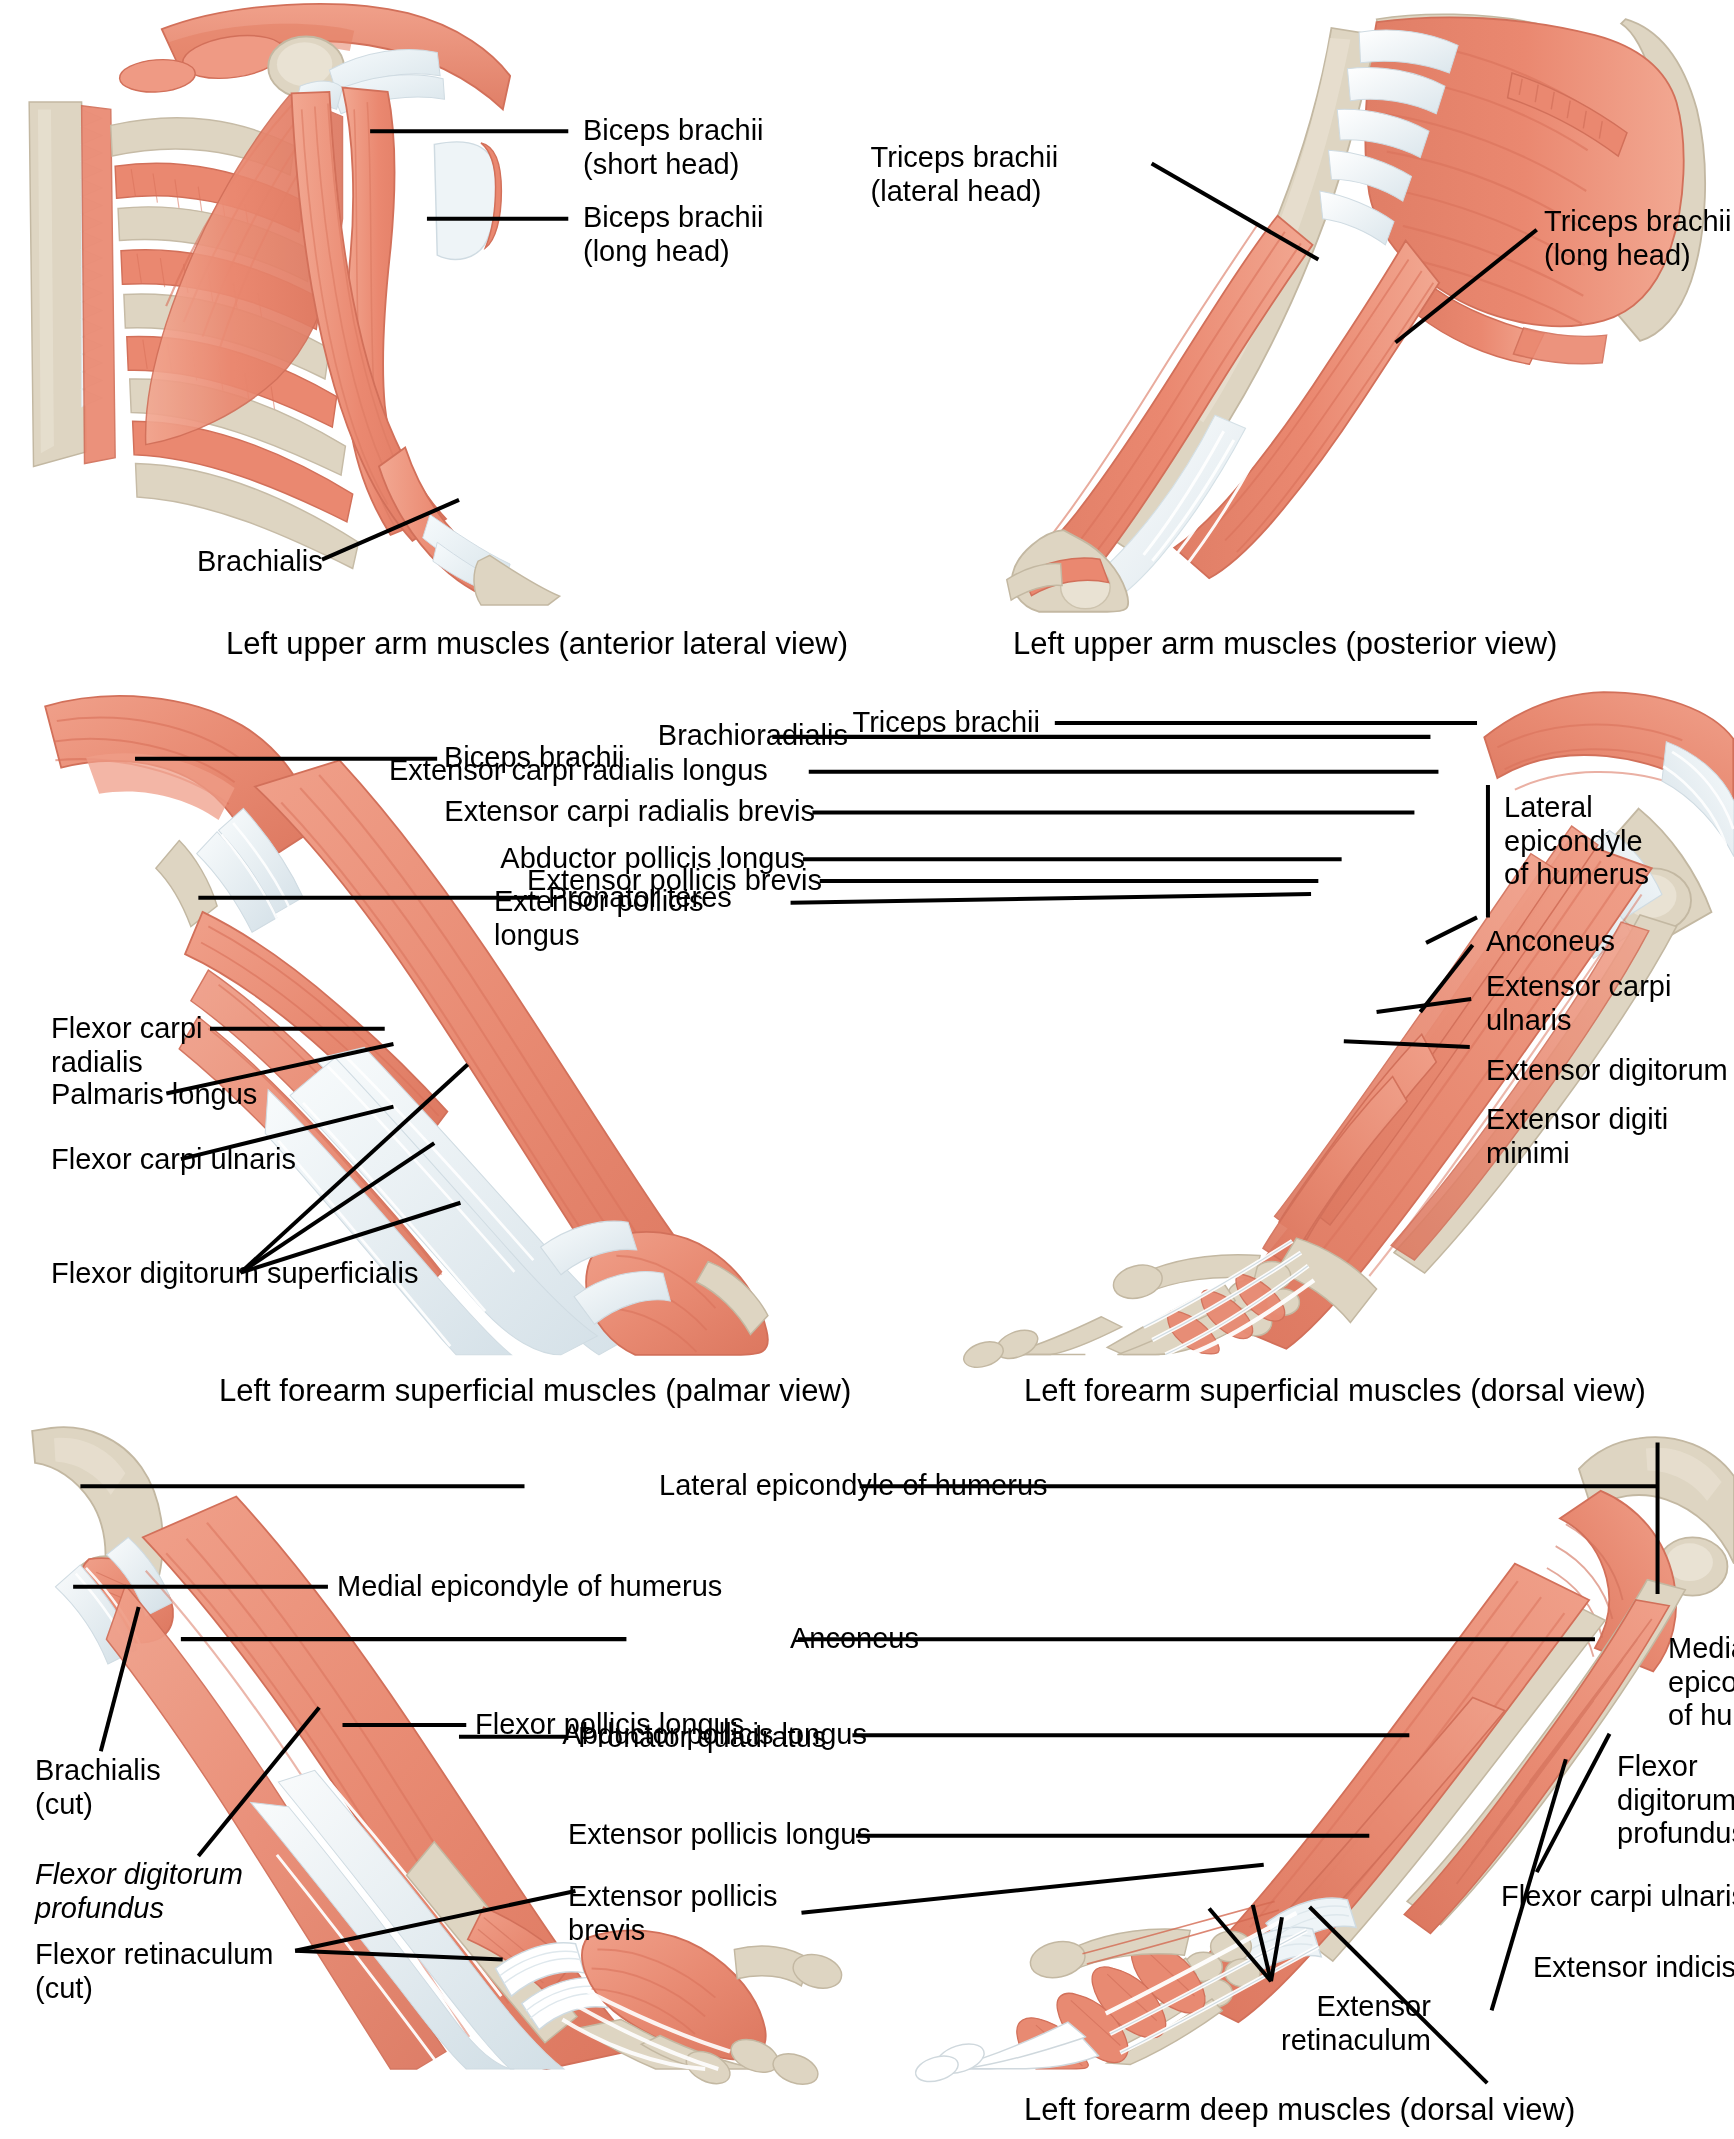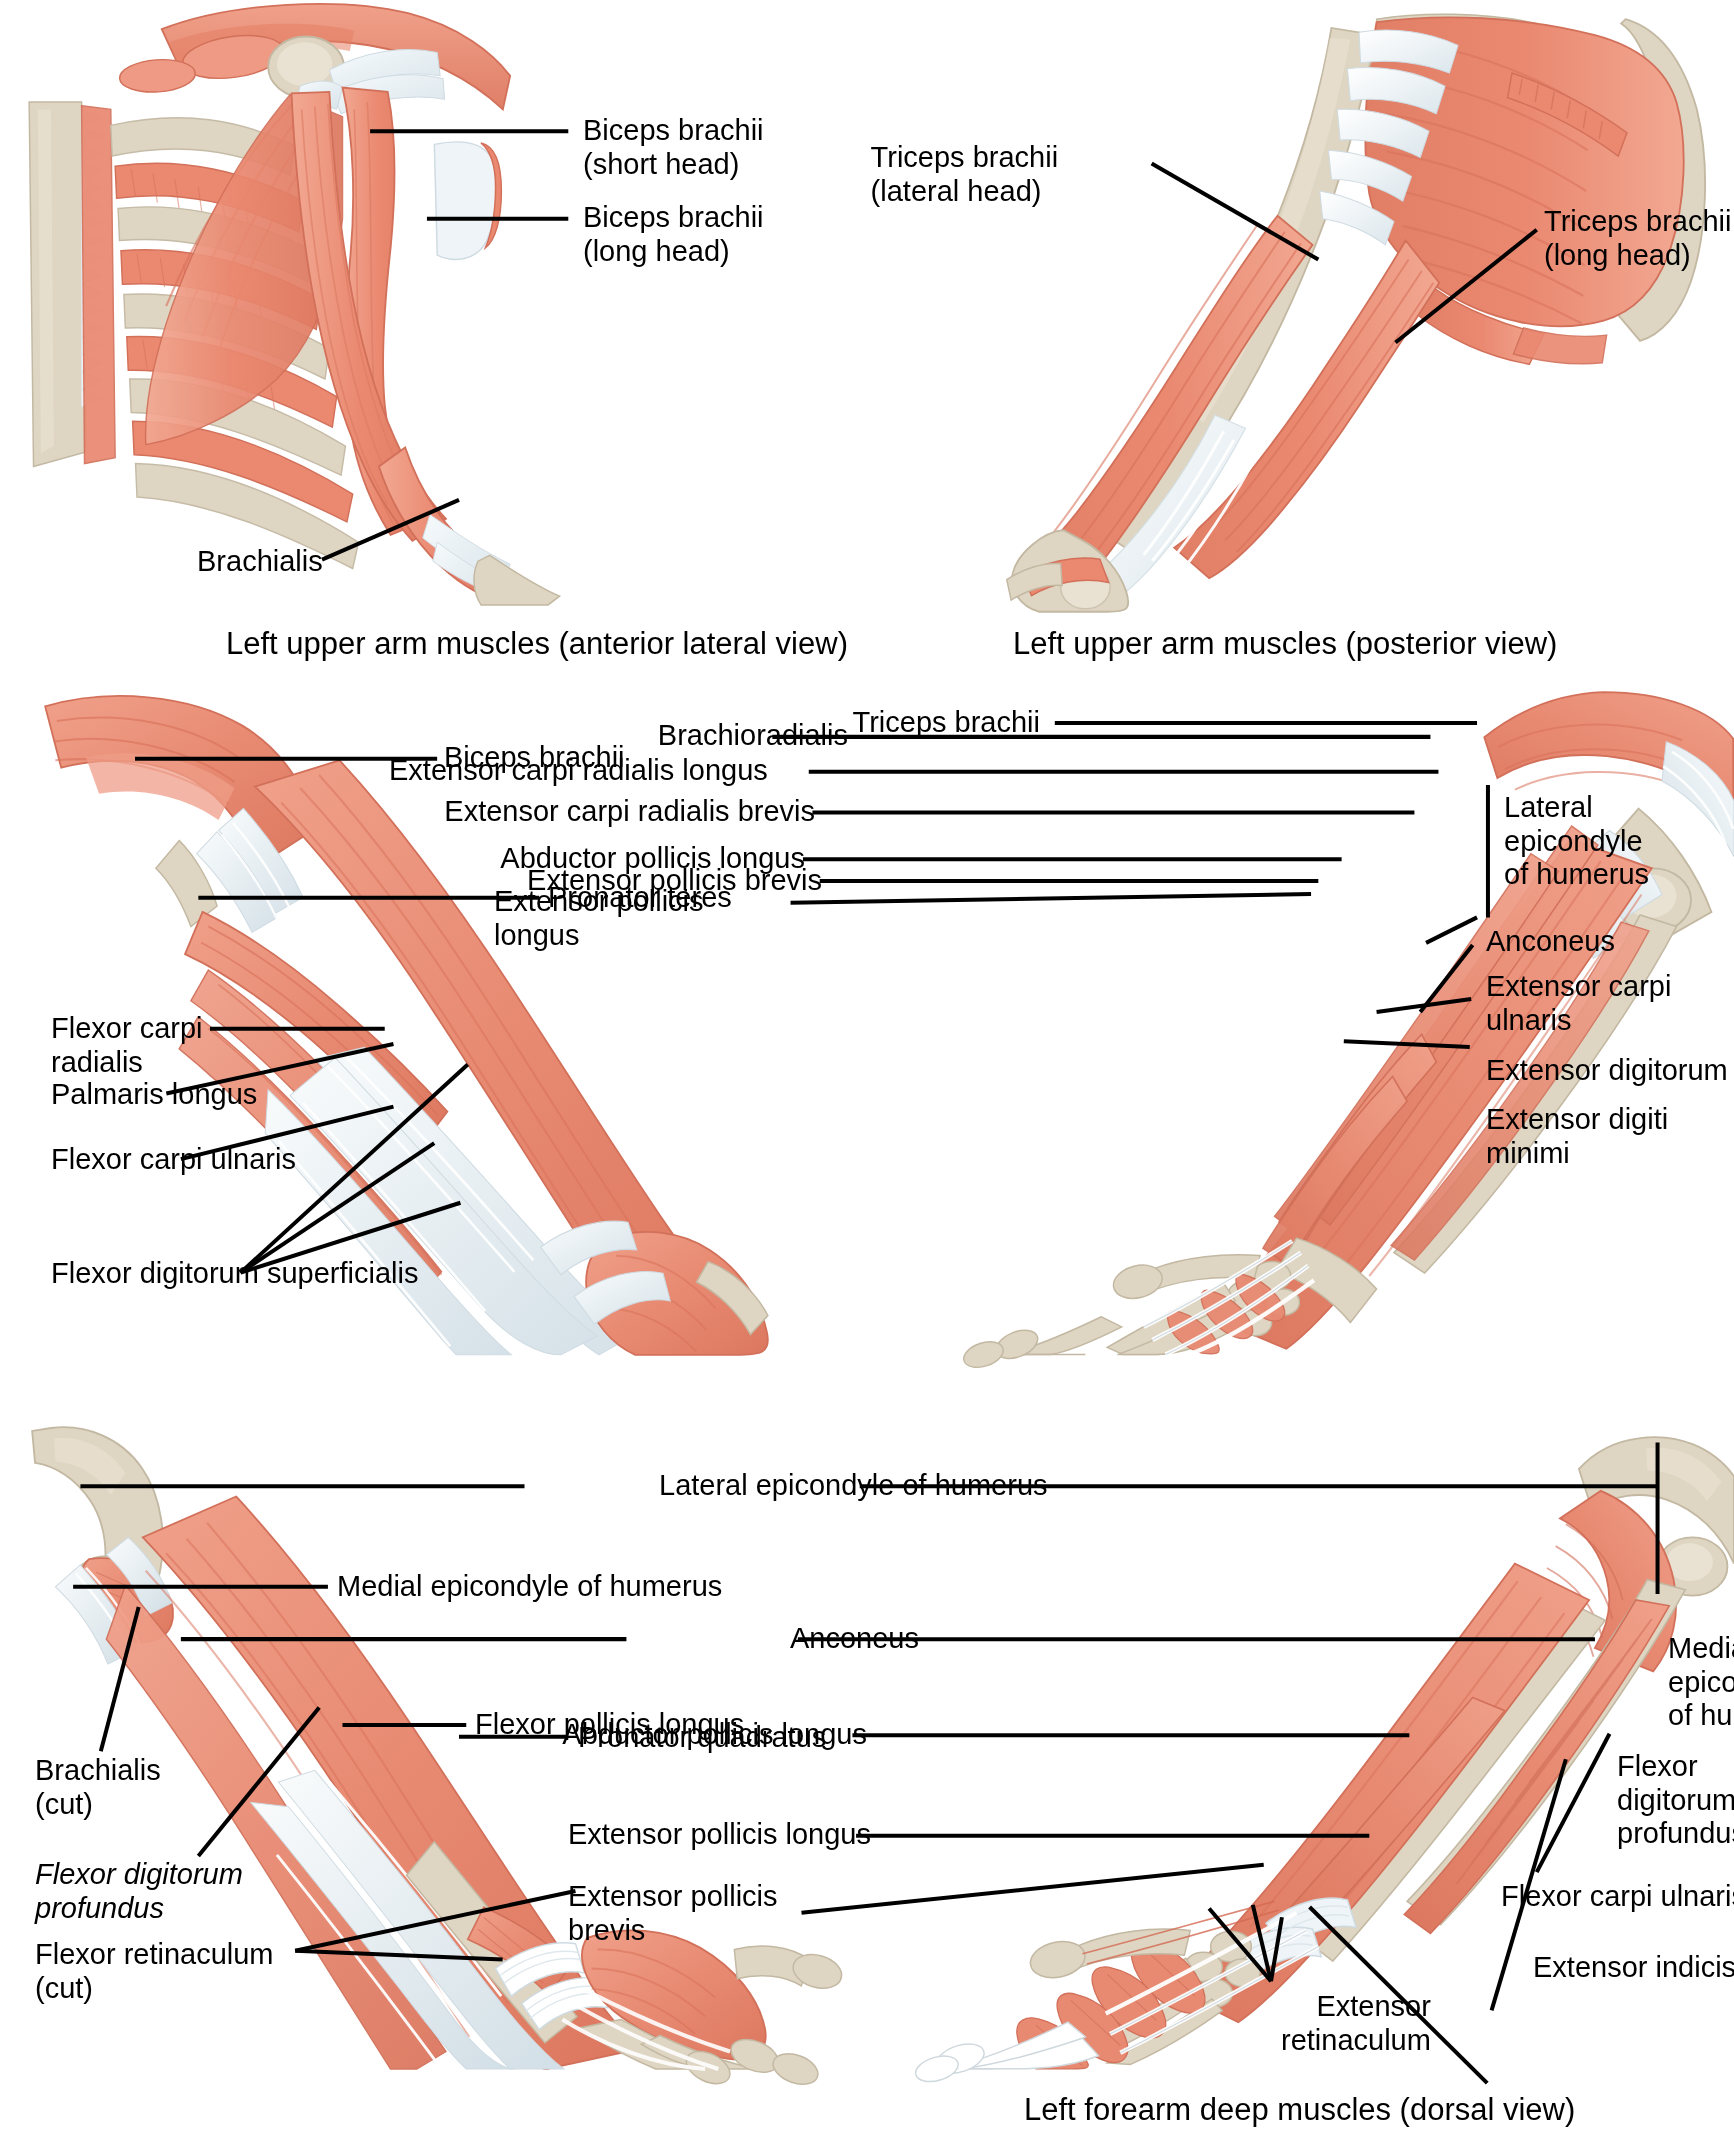--- a/index.html
+++ b/index.html
@@ -366,20 +366,21 @@
   </svg>
 
   <div class="lbl" style="left:444px;top:42px;">Biceps brachii</div>
   <div class="lbl" style="left:548px;top:182px;">Pronator teres</div>
   <div class="lbl r" style="left:0;top:313px;width:198px;text-align:left;padding-left:51px;">Flexor carpi
 radialis</div>
   <div class="lbl" style="left:51px;top:379px;">Palmaris longus</div>
   <div class="lbl" style="left:51px;top:444px;">Flexor carpi ulnaris</div>
   <div class="lbl" style="left:51px;top:558px;">Flexor digitorum superficialis</div>
 
+  <div class="cap" style="left:219px;top:674px;">Left forearm superficial muscles (palmar view)</div>
 </div>
 
 <div class="panel" style="left:867px;top:699px;width:867px;height:728px;">
 
   <svg class="art" width="867" height="656" viewBox="0 0 1191 900">
     <defs>
       <linearGradient id="mgE" x1="1" y1="0" x2="0" y2="1">
         <stop offset="0" stop-color="#f0a08a"></stop>
           <stop offset=".5" stop-color="#e88a72"></stop>
         <stop offset="1" stop-color="#dc775f"></stop>
@@ -518,20 +519,21 @@
   <div class="lbl" style="left:637px;top:92px;">Lateral
 epicondyle
 of humerus</div>
   <div class="lbl" style="left:619px;top:226px;">Anconeus</div>
   <div class="lbl" style="left:619px;top:271px;">Extensor carpi
 ulnaris</div>
   <div class="lbl" style="left:619px;top:355px;">Extensor digitorum</div>
   <div class="lbl" style="left:619px;top:404px;">Extensor digiti
 minimi</div>
 
+  <div class="cap" style="left:157px;top:674px;">Left forearm superficial muscles (dorsal view)</div>
 </div>
 
 <div class="panel" style="left:0;top:1428px;width:867px;height:712px;">
 
   <svg class="art" width="867" height="641" viewBox="0 0 1190 880">
     <defs>
       <linearGradient id="mgF" x1="0" y1="0" x2="1" y2="1">
         <stop offset="0" stop-color="#f0a08a"></stop>
           <stop offset=".5" stop-color="#e88a72"></stop>
         <stop offset="1" stop-color="#dc775f"></stop>

